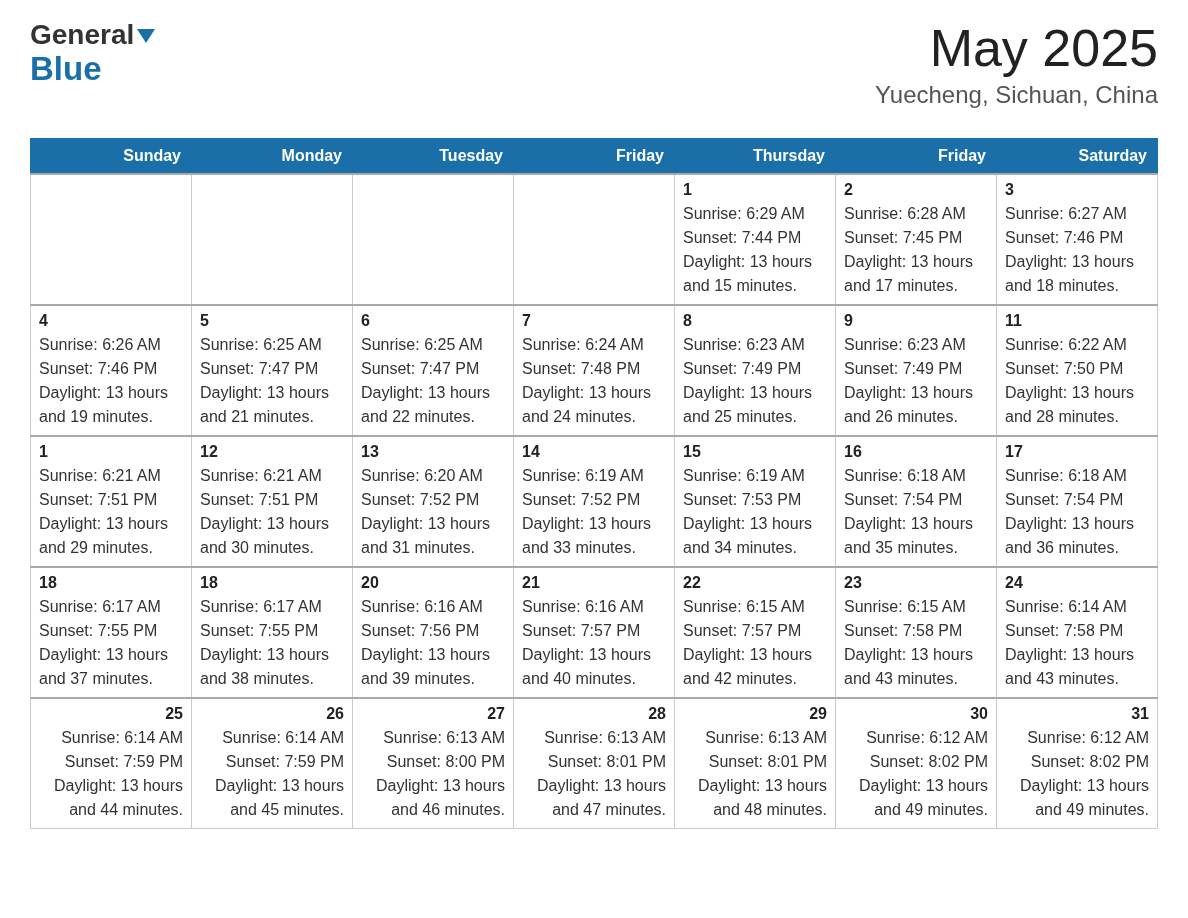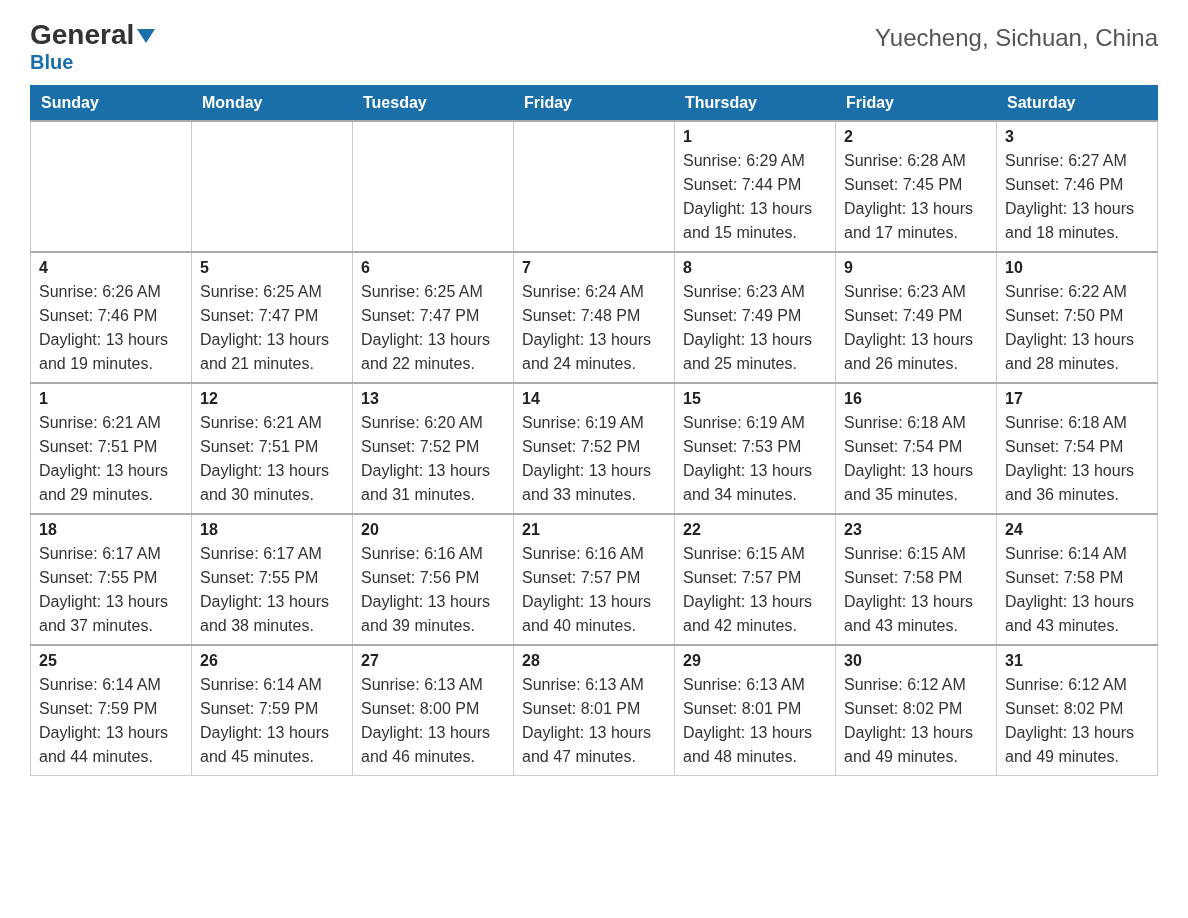--- a/index.html
+++ b/index.html
@@ -7,21 +7,21 @@
       font-family: Arial, sans-serif;
       background: #fff;
       width: 1188px;
       min-height: 918px;
       padding: 20px 30px;
     }
     .header {
       display: flex;
       justify-content: space-between;
       align-items: flex-start;
-      margin-bottom: 12px;
+      margin-bottom: 29px;
     }
     .logo {
       display: flex;
       align-items: center;
     }
     .logo-wrapper {
       display: flex;
       flex-direction: column;
       line-height: 1.1;
     }
@@ -47,21 +47,21 @@
       width: 100%;
       border-collapse: collapse;
       border: 1px solid #999;
     }
     .calendar th {
       background-color: #1a6fa8;
       color: #fff;
       font-size: 16px;
       font-weight: bold;
       padding: 8px 10px;
-      text-align: left;
+      text-align: right;
       border: 1px solid #1a6fa8;
     }
     .calendar td {
       vertical-align: top;
       padding: 6px 8px;
       border: 1px solid #ccc;
       width: 14.28%;
       min-height: 100px;
       font-size: 13px;
       color: #333;
@@ -78,42 +78,44 @@
     .day-info {
       font-size: 16px;
       color: #333;
       line-height: 1.5;
     }
     .empty-cell {
       background: #fff;
     }
     .calendar tbody tr:last-child {
       border-bottom: 1px solid #ccc;
+      text-align: right;
     }
   </style>
 </head>
 <body>
 
 <div class="header">
   <div class="logo">
     <div class="logo-wrapper">
       <div class="logo-line1">
         <span style="font-size:28px;font-weight:bold;color:#333;">General</span>
         <span style="display:inline-block;margin-left:3px;margin-top:4px;">
           <svg width="18" height="14" viewBox="0 0 18 14">
               <polygon points="0,0 18,0 9,14" fill="#1a6fa8"></polygon>
             </svg>
         </span>
       </div>
       <div>
-        <span style="font-size:20px;font-weight:bold;color:#1a6fa8;">Blue</span>
+        <span style="font-size:33px;font-weight:bold;color:#1a6fa8;">Blue</span>
       </div>
     </div>
   </div>
   <div class="title-section">
+    <div class="month-year">May 2025</div>
     <div class="location">Yuecheng, Sichuan, China</div>
   </div>
 </div>
 
 <table class="calendar">
   <thead>
     <tr>
     <th>Sunday</th>
         <th>Monday</th>
         <th>Tuesday</th>
@@ -161,21 +163,21 @@
         </td>
         <td>
           <div class="day-number">8</div>
           <div class="day-info">Sunrise: 6:23 AM<br>Sunset: 7:49 PM<br>Daylight: 13 hours and 25 minutes.</div>
         </td>
         <td>
           <div class="day-number">9</div>
           <div class="day-info">Sunrise: 6:23 AM<br>Sunset: 7:49 PM<br>Daylight: 13 hours and 26 minutes.</div>
         </td>
         <td>
-          <div class="day-number">10</div>
+          <div class="day-number">11</div>
           <div class="day-info">Sunrise: 6:22 AM<br>Sunset: 7:50 PM<br>Daylight: 13 hours and 28 minutes.</div>
         </td>
       </tr>
       <tr>
         <td>
           <div class="day-number">1</div>
           <div class="day-info">Sunrise: 6:21 AM<br>Sunset: 7:51 PM<br>Daylight: 13 hours and 29 minutes.</div>
         </td>
         <td>
           <div class="day-number">12</div>

